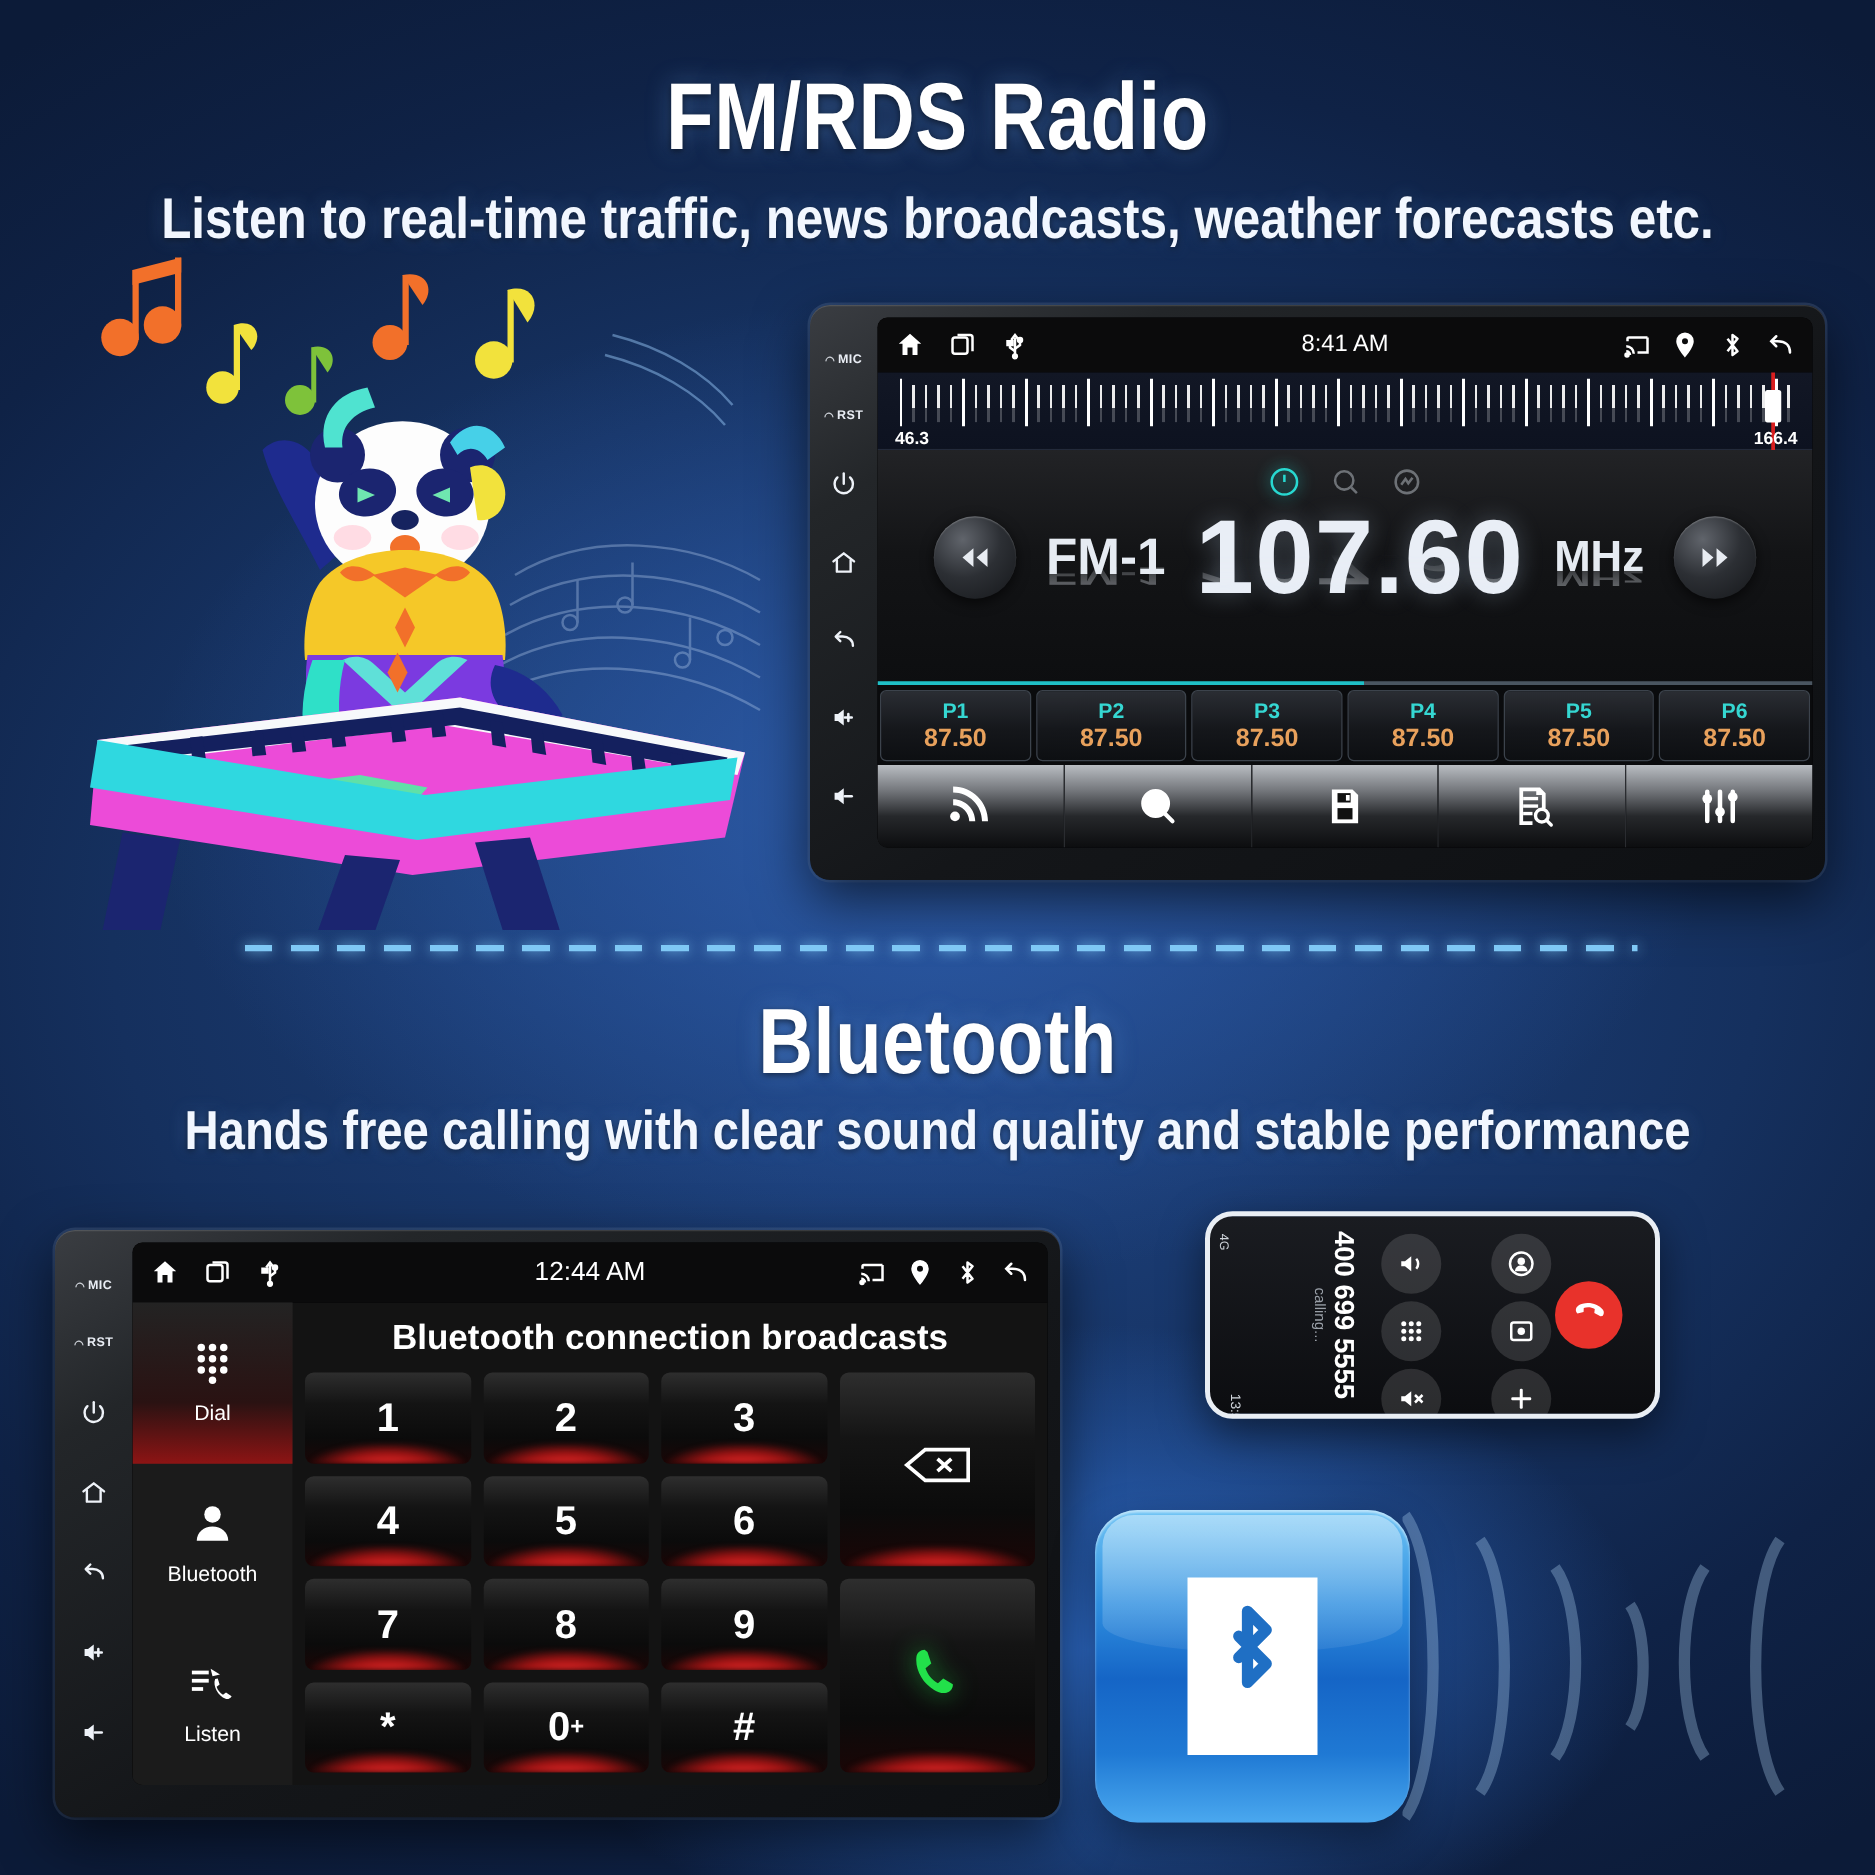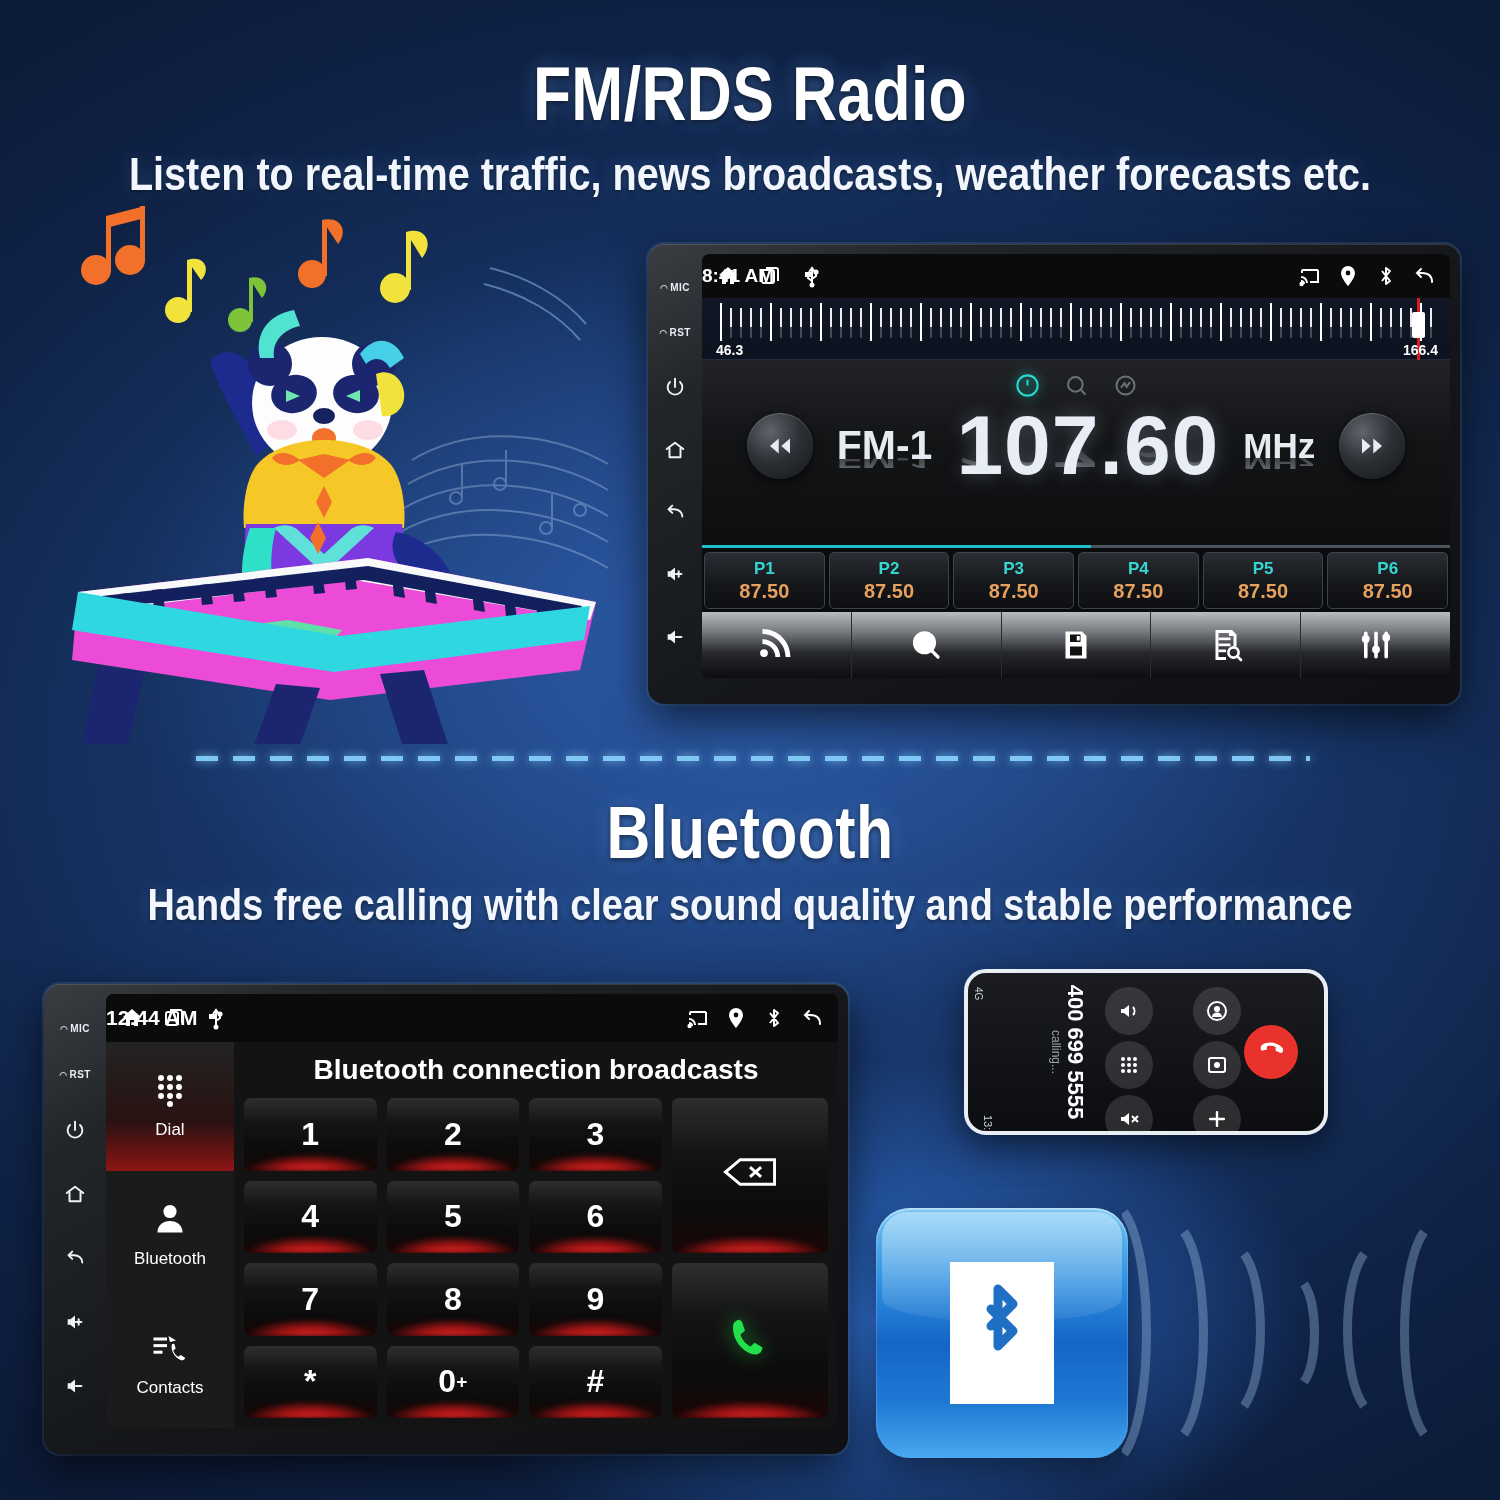--- a/index.html
+++ b/index.html
@@ -62,22 +62,22 @@
 
   .screen { flex: 1; background: #000; border-radius: 8px; overflow: hidden;
     display: flex; flex-direction: column; position: relative; }
 
   
   .statusbar { height: 44px; background: #0b0b0c; display: flex; align-items: center;
     padding: 0 14px; color: #fff; position: relative; flex: 0 0 44px; }
   #unit-bt .statusbar { height: 48px; flex-basis: 48px; }
   .sb-left { display: flex; align-items: center; gap: 18px; }
   .sb-right { display: flex; align-items: center; gap: 14px; margin-left: auto; }
-  .sb-clock { position: absolute; left: 0; right: 0; 
-    font-size: 19px; font-weight: bold; pointer-events: none; }
+  .sb-clock { position: absolute; left: 0; right: 0; text-align: center;
+    font-size: 19px; font-weight: normal; pointer-events: none; }
   #unit-bt .sb-clock { font-size: 21px; }
   .sb-icon { width: 24px; height: 24px; display: block; }
   .sb-icon svg { width: 100%; height: 100%; }
 
   
   .tuner { position: relative; height: 62px; flex: 0 0 62px;
     background: linear-gradient(180deg,#121725 0%,#0d1220 100%);
     border-bottom: 1px solid #232a3a; }
   .ticks { position: absolute; left: 18px; right: 18px; top: 10px; height: 30px;
     background:
@@ -659,21 +659,21 @@
           </div>
           <div class="bt-side-item">
             <span>
               <svg viewBox="0 0 24 24">
                   <rect x="1" y="5" width="9" height="2"></rect>
                   <rect x="1" y="9.4" width="9" height="2"></rect>
                   <rect x="1" y="13.8" width="6" height="2"></rect>
                   <path d="M11 4l5 3-4 1z"></path>
                   <path d="M13.4 9.4c-1.4 3.6 1.6 9.2 5.6 10.6 1.2.4 2.6-.2 3.2-1.4l-3-2-1.6 1.2c-1.6-.9-2.9-2.4-3.4-4.2l1.6-1.2-1-3.2z"></path>
                 </svg></span>
-            <span class="bt-side-lab">Contacts</span>
+            <span class="bt-side-lab">Listen</span>
           </div>
         </div>
 
         <div class="bt-right">
           <div class="bt-banner">Bluetooth connection broadcasts</div>
           <div class="bt-grid">
             <div class="key">
                 <span>1</span>
               </div>
             <div class="key">

